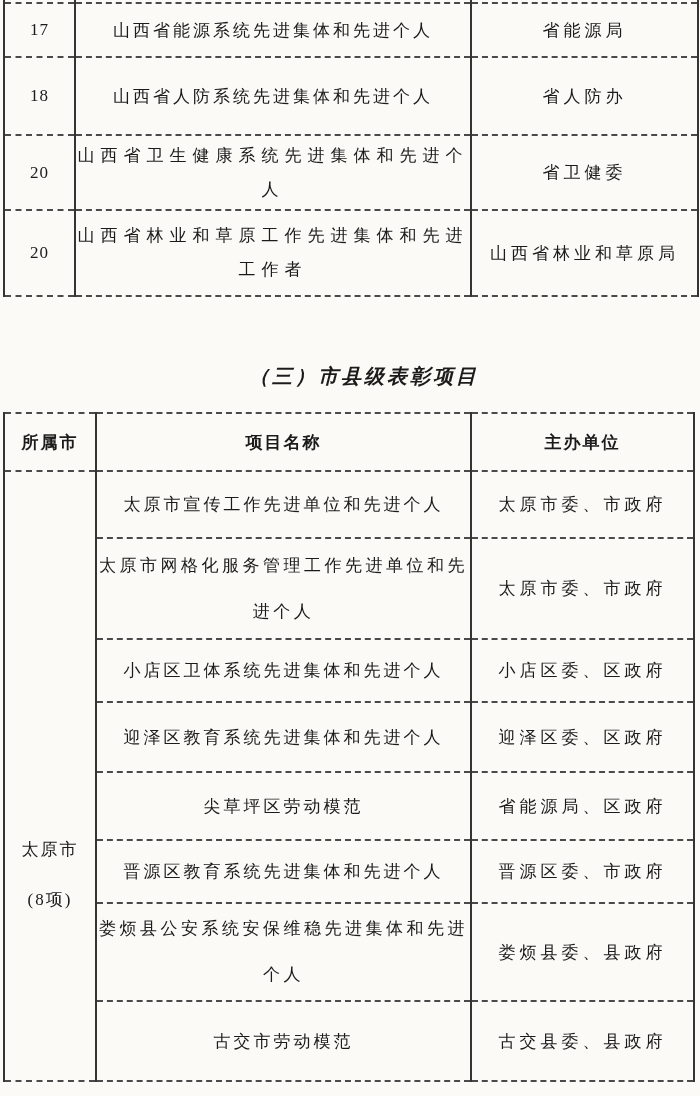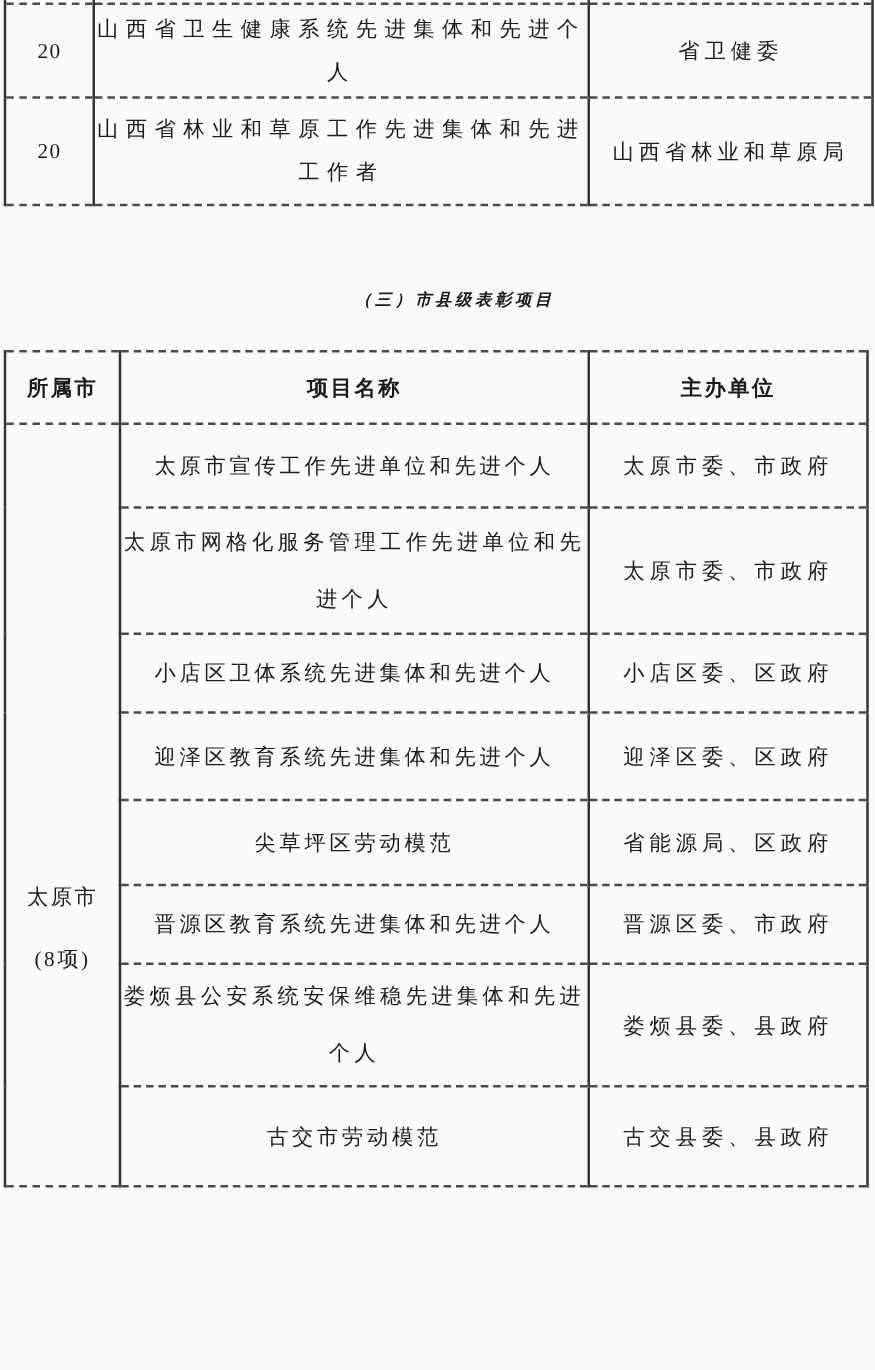--- a/index.html
+++ b/index.html
@@ -45,21 +45,21 @@
     letter-spacing:2px;
   }
   .section-gap{
     height:115px;
     box-sizing:border-box;
     padding-top:66px;
     text-align:center;
   }
   .section-title{
     display:inline-block;
-    font-size:13px;
+    font-size:20px;
     font-weight:700;
     font-style:italic;
     letter-spacing:3px;
     transform:translateX(14px);
   }
   .group-cell{vertical-align:top;}
   .group-inner{padding-top:197px;}
   .gline{line-height:50px;font-size:17px;letter-spacing:2px;text-align:center;}
 </style>
 </head>
@@ -71,20 +71,30 @@
     <colgroup>
         <col style="width:71px">
         <col style="width:396px">
         <col style="width:227px">
       </colgroup>
     <tbody>
       <tr class="cut-row">
         <td></td>
         <td></td>
         <td></td>
+      </tr>
+      <tr style="height:54px">
+        <td class="no-cell">17</td>
+        <td class="proj-cell">山西省能源系统先进集体和先进个人</td>
+        <td class="host-cell">省能源局</td>
+      </tr>
+      <tr style="height:78px">
+        <td class="no-cell">18</td>
+        <td class="proj-cell">山西省人防系统先进集体和先进个人</td>
+        <td class="host-cell">省人防办</td>
       </tr>
       <tr style="height:75px">
         <td class="no-cell">20</td>
         <td class="proj-cell wrap2a">山西省卫生健康系统先进集体和先进个人</td>
         <td class="host-cell">省卫健委</td>
       </tr>
       <tr style="height:86px">
         <td class="no-cell">20</td>
         <td class="proj-cell wrap2a">山西省林业和草原工作先进集体和先进工作者</td>
         <td class="host-cell">山西省林业和草原局</td>

